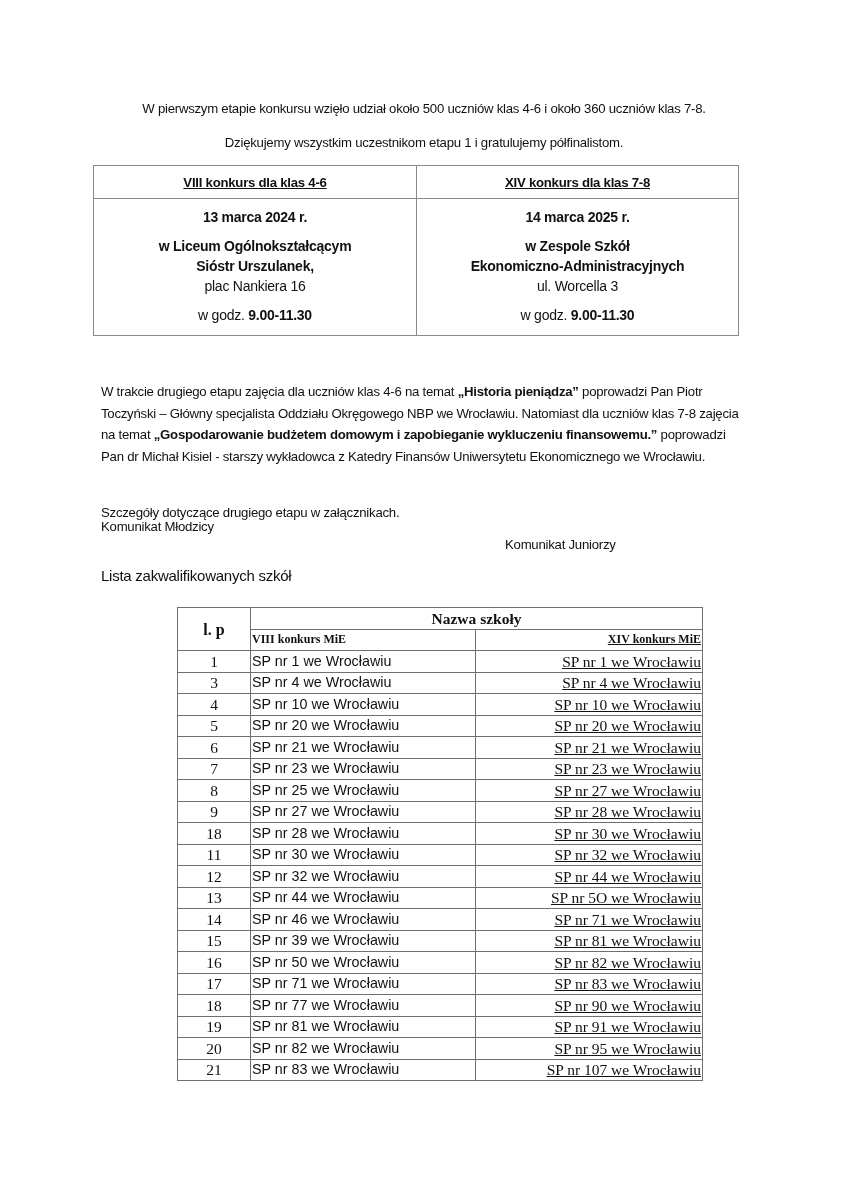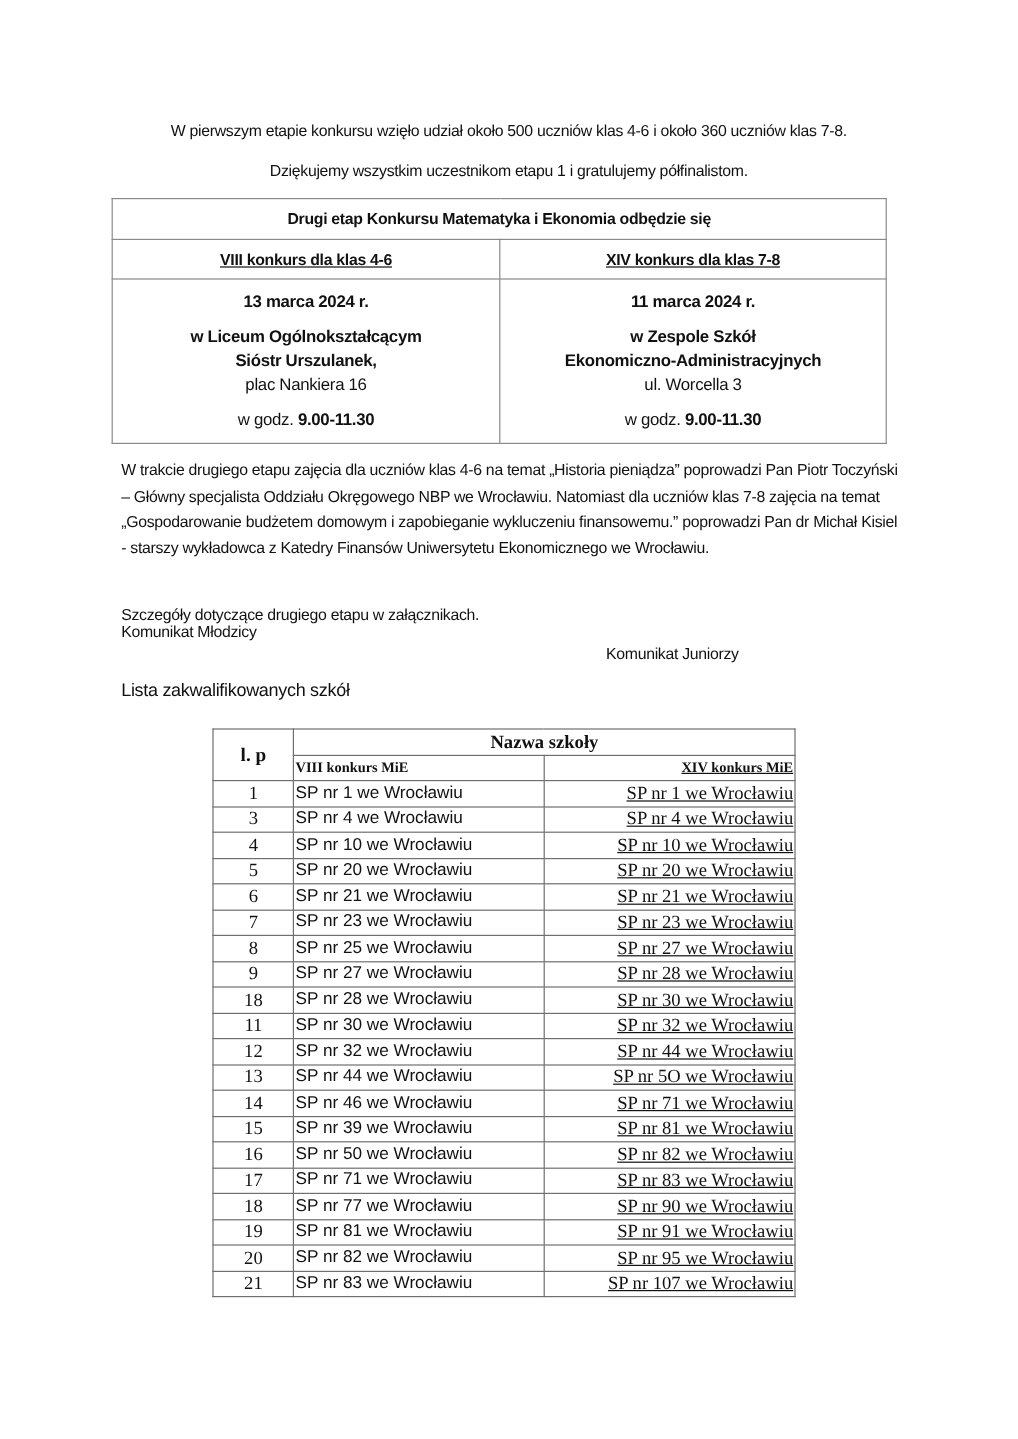--- a/index.html
+++ b/index.html
@@ -14,57 +14,54 @@
   #t1 .sub { height: 32px; vertical-align: middle; font-weight: bold; text-decoration: underline; }
   #t1 .body { height: 128px; padding-top: 8px; }
   #t1 .body div { line-height: 20px; }
   #t1 .body .date { font-weight: bold; margin-bottom: 9px; font-size: 14px; }
   #t1 .body .bold { font-weight: bold; font-size: 14px; }
   #t1 .body .addr { font-size: 14px; }
   #t1 .body .time { margin-top: 9px; font-size: 14px; }
   #t1 .body .time b { font-weight: bold; }
 
   #para { position: absolute; left: 101px; top: 381px; width: 650px; font-size: 13.2px; line-height: 21.5px; letter-spacing: -0.25px; }
-  #para b { font-weight: normal; text-align: center; }
+  #para b { font-weight: bold; text-align: center; }
 
-  #t2 { position: absolute; left: 177px; top: 607px; width: 486px; border-collapse: collapse;
+  #t2 { position: absolute; left: 177px; top: 607px; width: 526px; border-collapse: collapse;
         font-family: "Liberation Serif", "DejaVu Serif", serif; font-size: 15.5px; }
   #t2 td, #t2 th { border: 1px solid #6f6f6f; padding: 0 1px; height: 20.5px; line-height: 19px; }
   #t2 th { font-weight: bold; }
   #t2 .lp { width: 66px; text-align: center; }
   #t2 .c1 { width: 210px; text-align: left; font-family: "Liberation Sans", "DejaVu Sans", sans-serif; font-size: 14.3px; }
   #t2 .c2 { width: 211px; text-align: right; text-decoration: underline; }
   #t2 th.c1, #t2 th.c2 { font-family: "Liberation Serif", "DejaVu Serif", serif; font-size: 12px; }
   #t2 th.name { text-align: center; }
 </style>
 </head>
 <body>
 
 <div class="line center" style="top:101px;">W pierwszym etapie konkursu wzięło udział około 500 uczniów klas 4-6 i około 360 uczniów  klas 7-8.</div>
 <div class="line center" style="top:135px;">Dziękujemy wszystkim uczestnikom etapu 1 i gratulujemy półfinalistom.</div>
 
 <table id="t1">
   <tbody>
-      <tr>
-    <td colspan="2" class="head">Drugi etap Konkursu Matematyka i Ekonomia odbędzie się</td>
-  </tr>
   <tr>
     <td class="sub" style="width:322px;">VIII konkurs dla klas 4-6</td>
     <td class="sub">XIV konkurs dla klas 7-8</td>
   </tr>
   <tr>
     <td class="body">
       <div class="date">13 marca 2024 r.</div>
       <div class="bold">w Liceum Ogólnokształcącym</div>
       <div class="bold">Sióstr Urszulanek,</div>
       <div class="addr">plac Nankiera 16</div>
       <div class="time"><span>w godz. </span><b>9.00-11.30</b></div>
     </td>
     <td class="body">
-      <div class="date">11 marca 2024 r.</div>
+      <div class="date">14 marca 2025 r.</div>
       <div class="bold">w Zespole Szkół</div>
       <div class="bold">Ekonomiczno-Administracyjnych</div>
       <div class="addr">ul. Worcella 3</div>
       <div class="time"><span>w godz. </span><b>9.00-11.30</b></div>
     </td>
   </tr>
 </tbody>
   </table>
 
 <div id="para"><span>W trakcie drugiego etapu zajęcia dla uczniów klas 4-6 na temat </span><b>„Historia pieniądza”</b><span> poprowadzi Pan Piotr Toczyński – Główny specjalista Oddziału Okręgowego NBP we Wrocławiu. Natomiast dla uczniów klas 7-8 zajęcia na temat  </span><b>„Gospodarowanie budżetem domowym i zapobieganie wykluczeniu finansowemu.”</b><span> poprowadzi Pan dr Michał Kisiel -  starszy wykładowca z Katedry Finansów Uniwersytetu  Ekonomicznego we Wrocławiu.</span></div>

